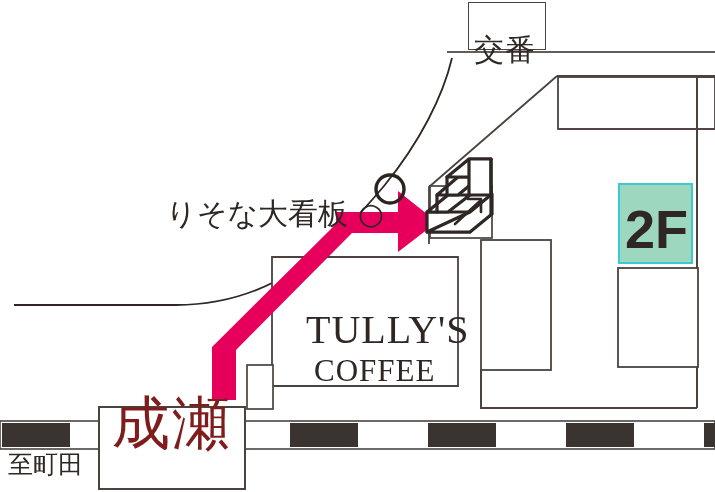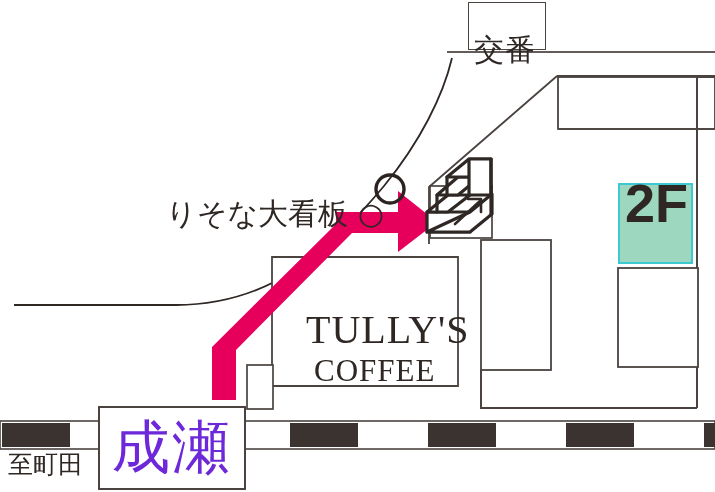--- a/index.html
+++ b/index.html
@@ -64,21 +64,21 @@
   }
   #label-tullys-2 {
     left: 314px;
     top: 355px;
     font-size: 31px;
     font-family: "Liberation Serif", serif;
     letter-spacing: 1px;
   }
   #label-2f {
     left: 625px;
-    top: 176px;
+    top: 202px;
     font-size: 54px;
     font-weight: bold;
     font-family: "Liberation Sans", sans-serif;
     color: #2e2724;
   }
   #box-2f {
     position: absolute;
     left: 618px;
     top: 183px;
     width: 75px;
@@ -92,25 +92,25 @@
     left: 98px;
     top: 406px;
     width: 148px;
     height: 84px;
     border: 2px solid #4a4340;
     background: #ffffff;
     box-sizing: border-box;
   }
   #label-station {
     left: 112px;
-    top: 418px;
+    top: 394px;
     font-size: 58px;
     font-family: "DejaVu Sans", sans-serif;
     letter-spacing: 2px;
-    color: #6d28d9;
+    color: #7f1d1d;
   }
   #label-dir-left {
     left: 8px;
     top: 452px;
     font-size: 25px;
     font-family: "DejaVu Sans", sans-serif;
     text-align: right;
   }
   #label-dir-right {
     left: 583px;

